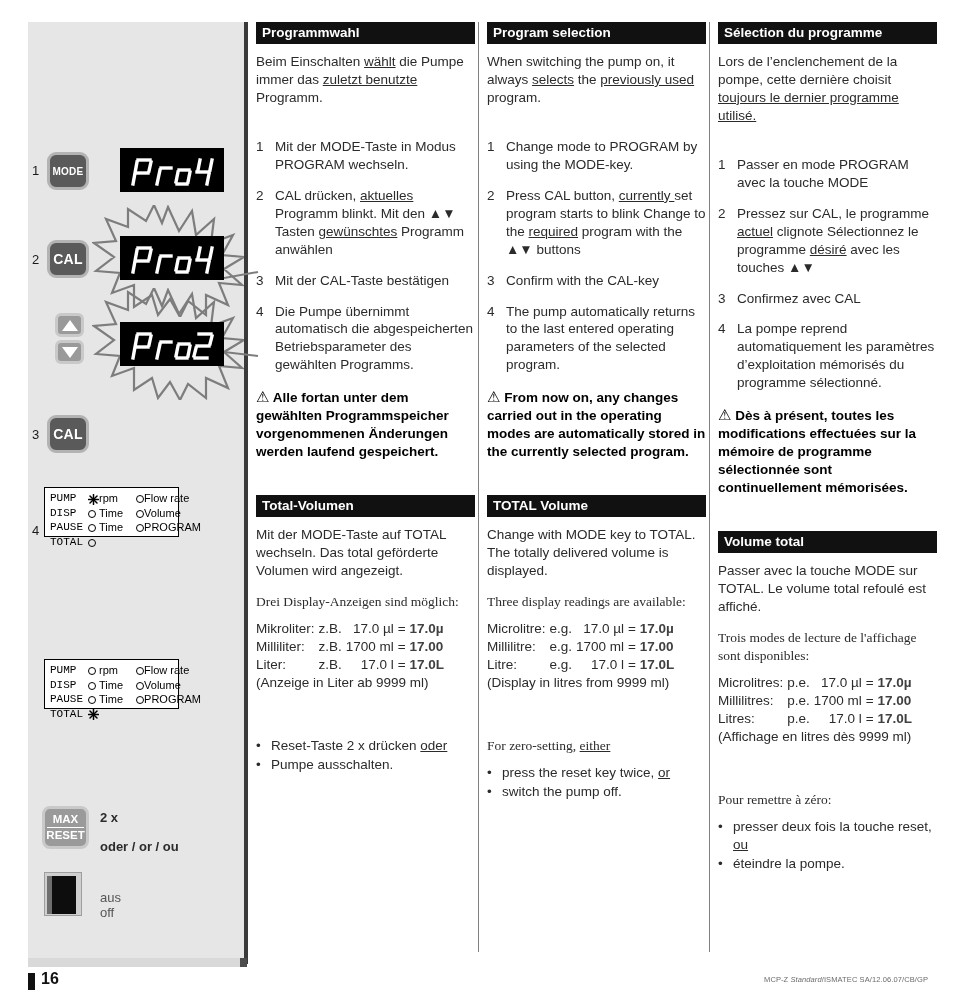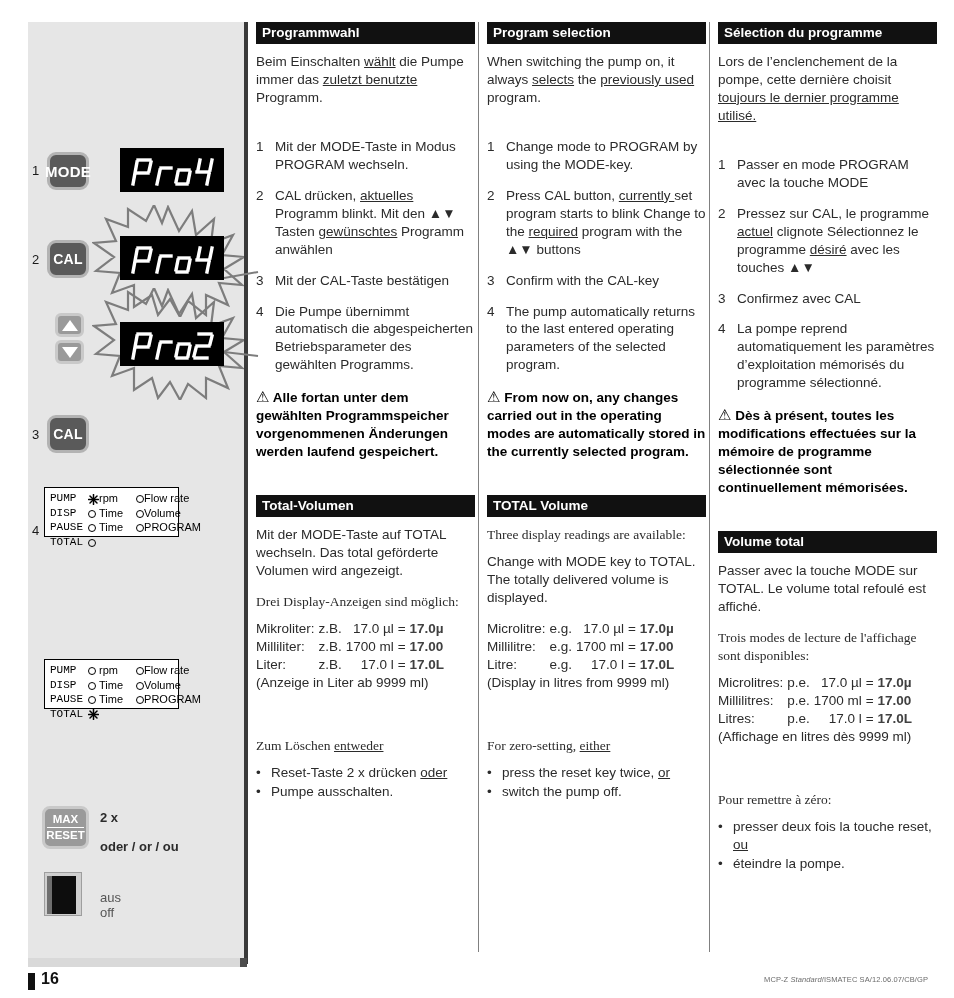--- a/index.html
+++ b/index.html
@@ -31,21 +31,21 @@
     position:absolute;
     background:#5a5a5a;
     border:3px solid #b3b3b3;
     border-radius:9px;
     color:#ffffff;
     font-weight:bold;
     display:flex;align-items:center;justify-content:center;
     box-sizing:border-box;
     letter-spacing:.2px;
   }
-  .hw-btn.mode{left:47px;top:152px;width:42px;height:38px;font-size:15px;}
+  .hw-btn.mode{left:47px;top:152px;width:42px;height:38px;font-size:10px;}
   .hw-btn.cal1{left:47px;top:240px;width:42px;height:38px;font-size:14px;}
   .hw-btn.cal2{left:47px;top:415px;width:42px;height:38px;font-size:14px;}
 
   .arrow-btn{
     position:absolute;
     background:#9a9a9a;
     border:3px solid #c9c9c9;
     border-radius:6px;
     box-sizing:border-box;
     display:flex;align-items:center;justify-content:center;
@@ -462,23 +462,20 @@
               <td class="u-eq">=&nbsp;</td>
               <td class="u-res">17.0L</td>
             </tr>
           </tbody>
         </table>
     </div>
     <p class="para">(Anzeige in Liter ab 9999 ml)</p>
 
     <div style="height:32px"></div>
 
-    <p class="para tight">
-      <span>Zum Löschen </span><u>entweder</u>
-    </p>
     <ul class="bullets">
         <li>
           <span class="bu">•</span>
           <span class="bt">Reset-Taste 2 x drücken <u>oder</u></span>
         </li>
         <li>
           <span class="bu">•</span>
           <span class="bt">Pumpe ausschalten.</span>
         </li>
       </ul>
@@ -509,22 +506,22 @@
     </div>
 
     <p class="warn">
       <span class="wi">⚠</span>
       <span>From now on, any changes carried out in the operating modes are  automatically stored in the currently selected program.</span>
     </p>
 
     <div style="height:21px"></div>
 
     <div class="sec-head">TOTAL Volume</div>
+    <p class="para">Change with MODE key to TOTAL. The totally delivered volume is displayed.</p>
     <p class="para tight">Three display readings are available:</p>
-    <p class="para">Change with MODE key to TOTAL. The totally delivered volume is displayed.</p>
     <div class="units">
       <table>
           <tbody>
             <tr>
               <td class="u-name">Microlitre:</td>
               <td class="u-eg">e.g.</td>
               <td class="u-val">17.0 µl</td>
               <td class="u-eq">=&nbsp;</td>
               <td class="u-res">17.0µ</td>
             </tr>

